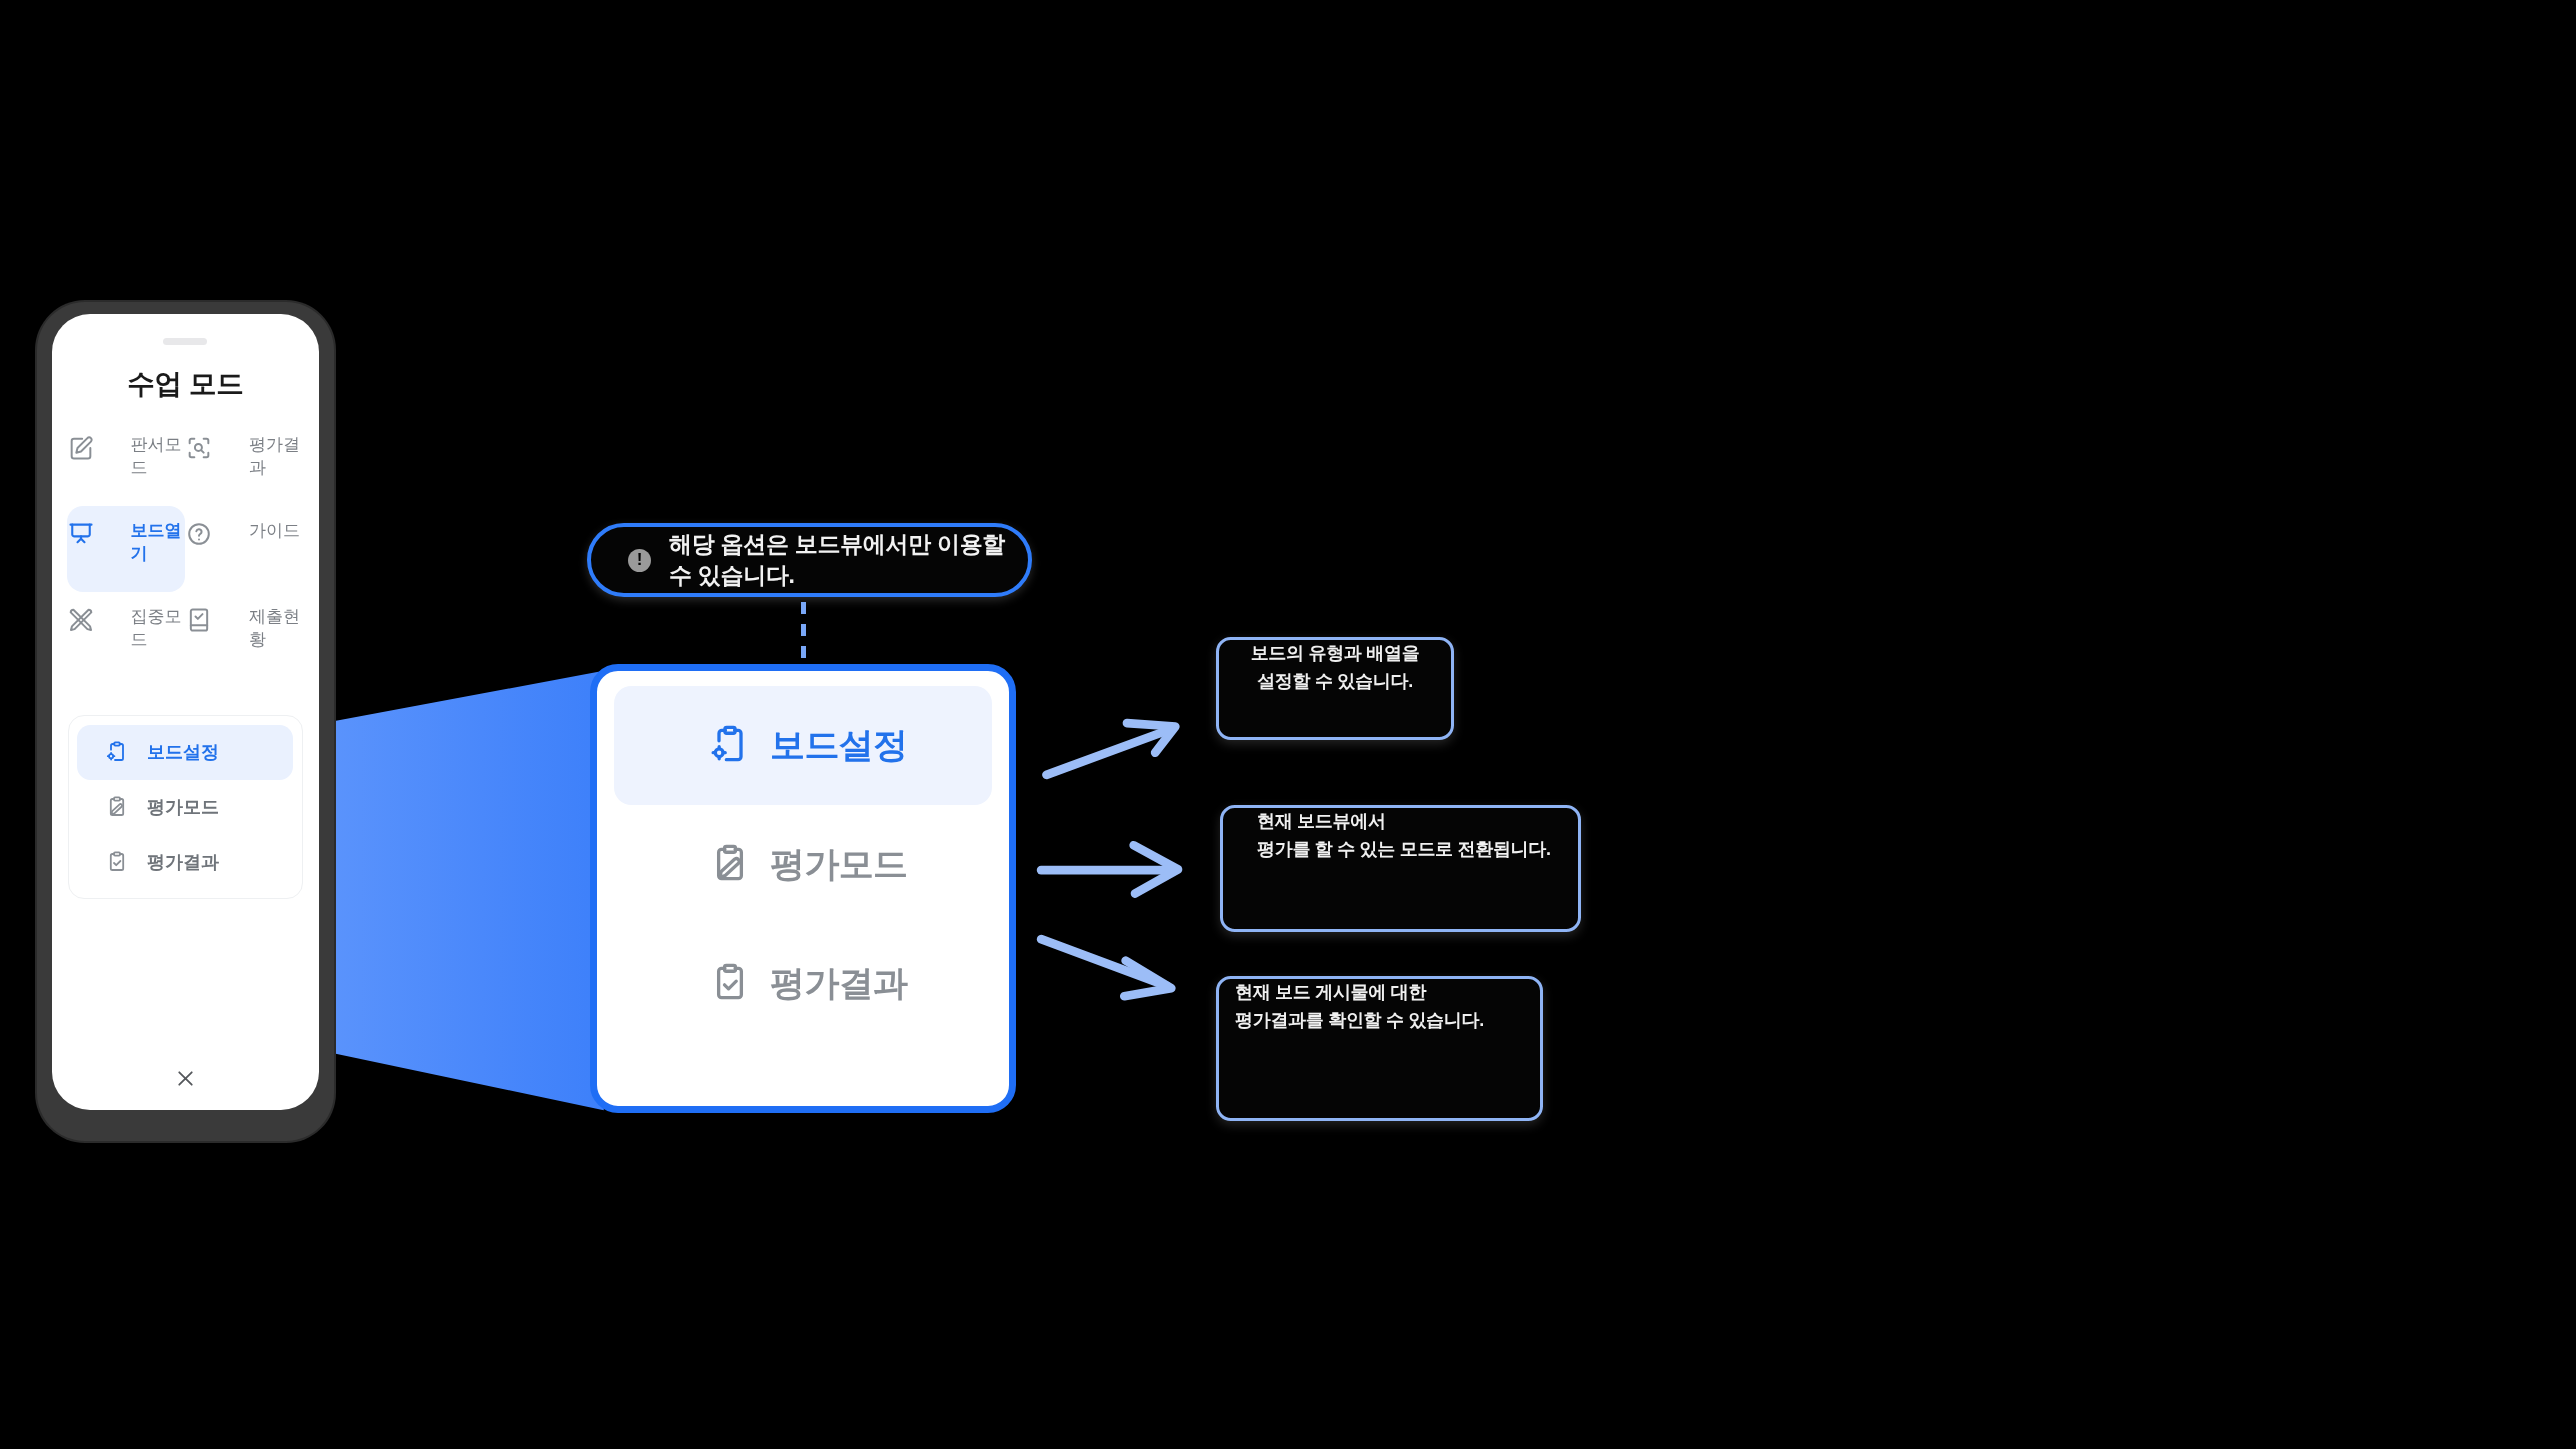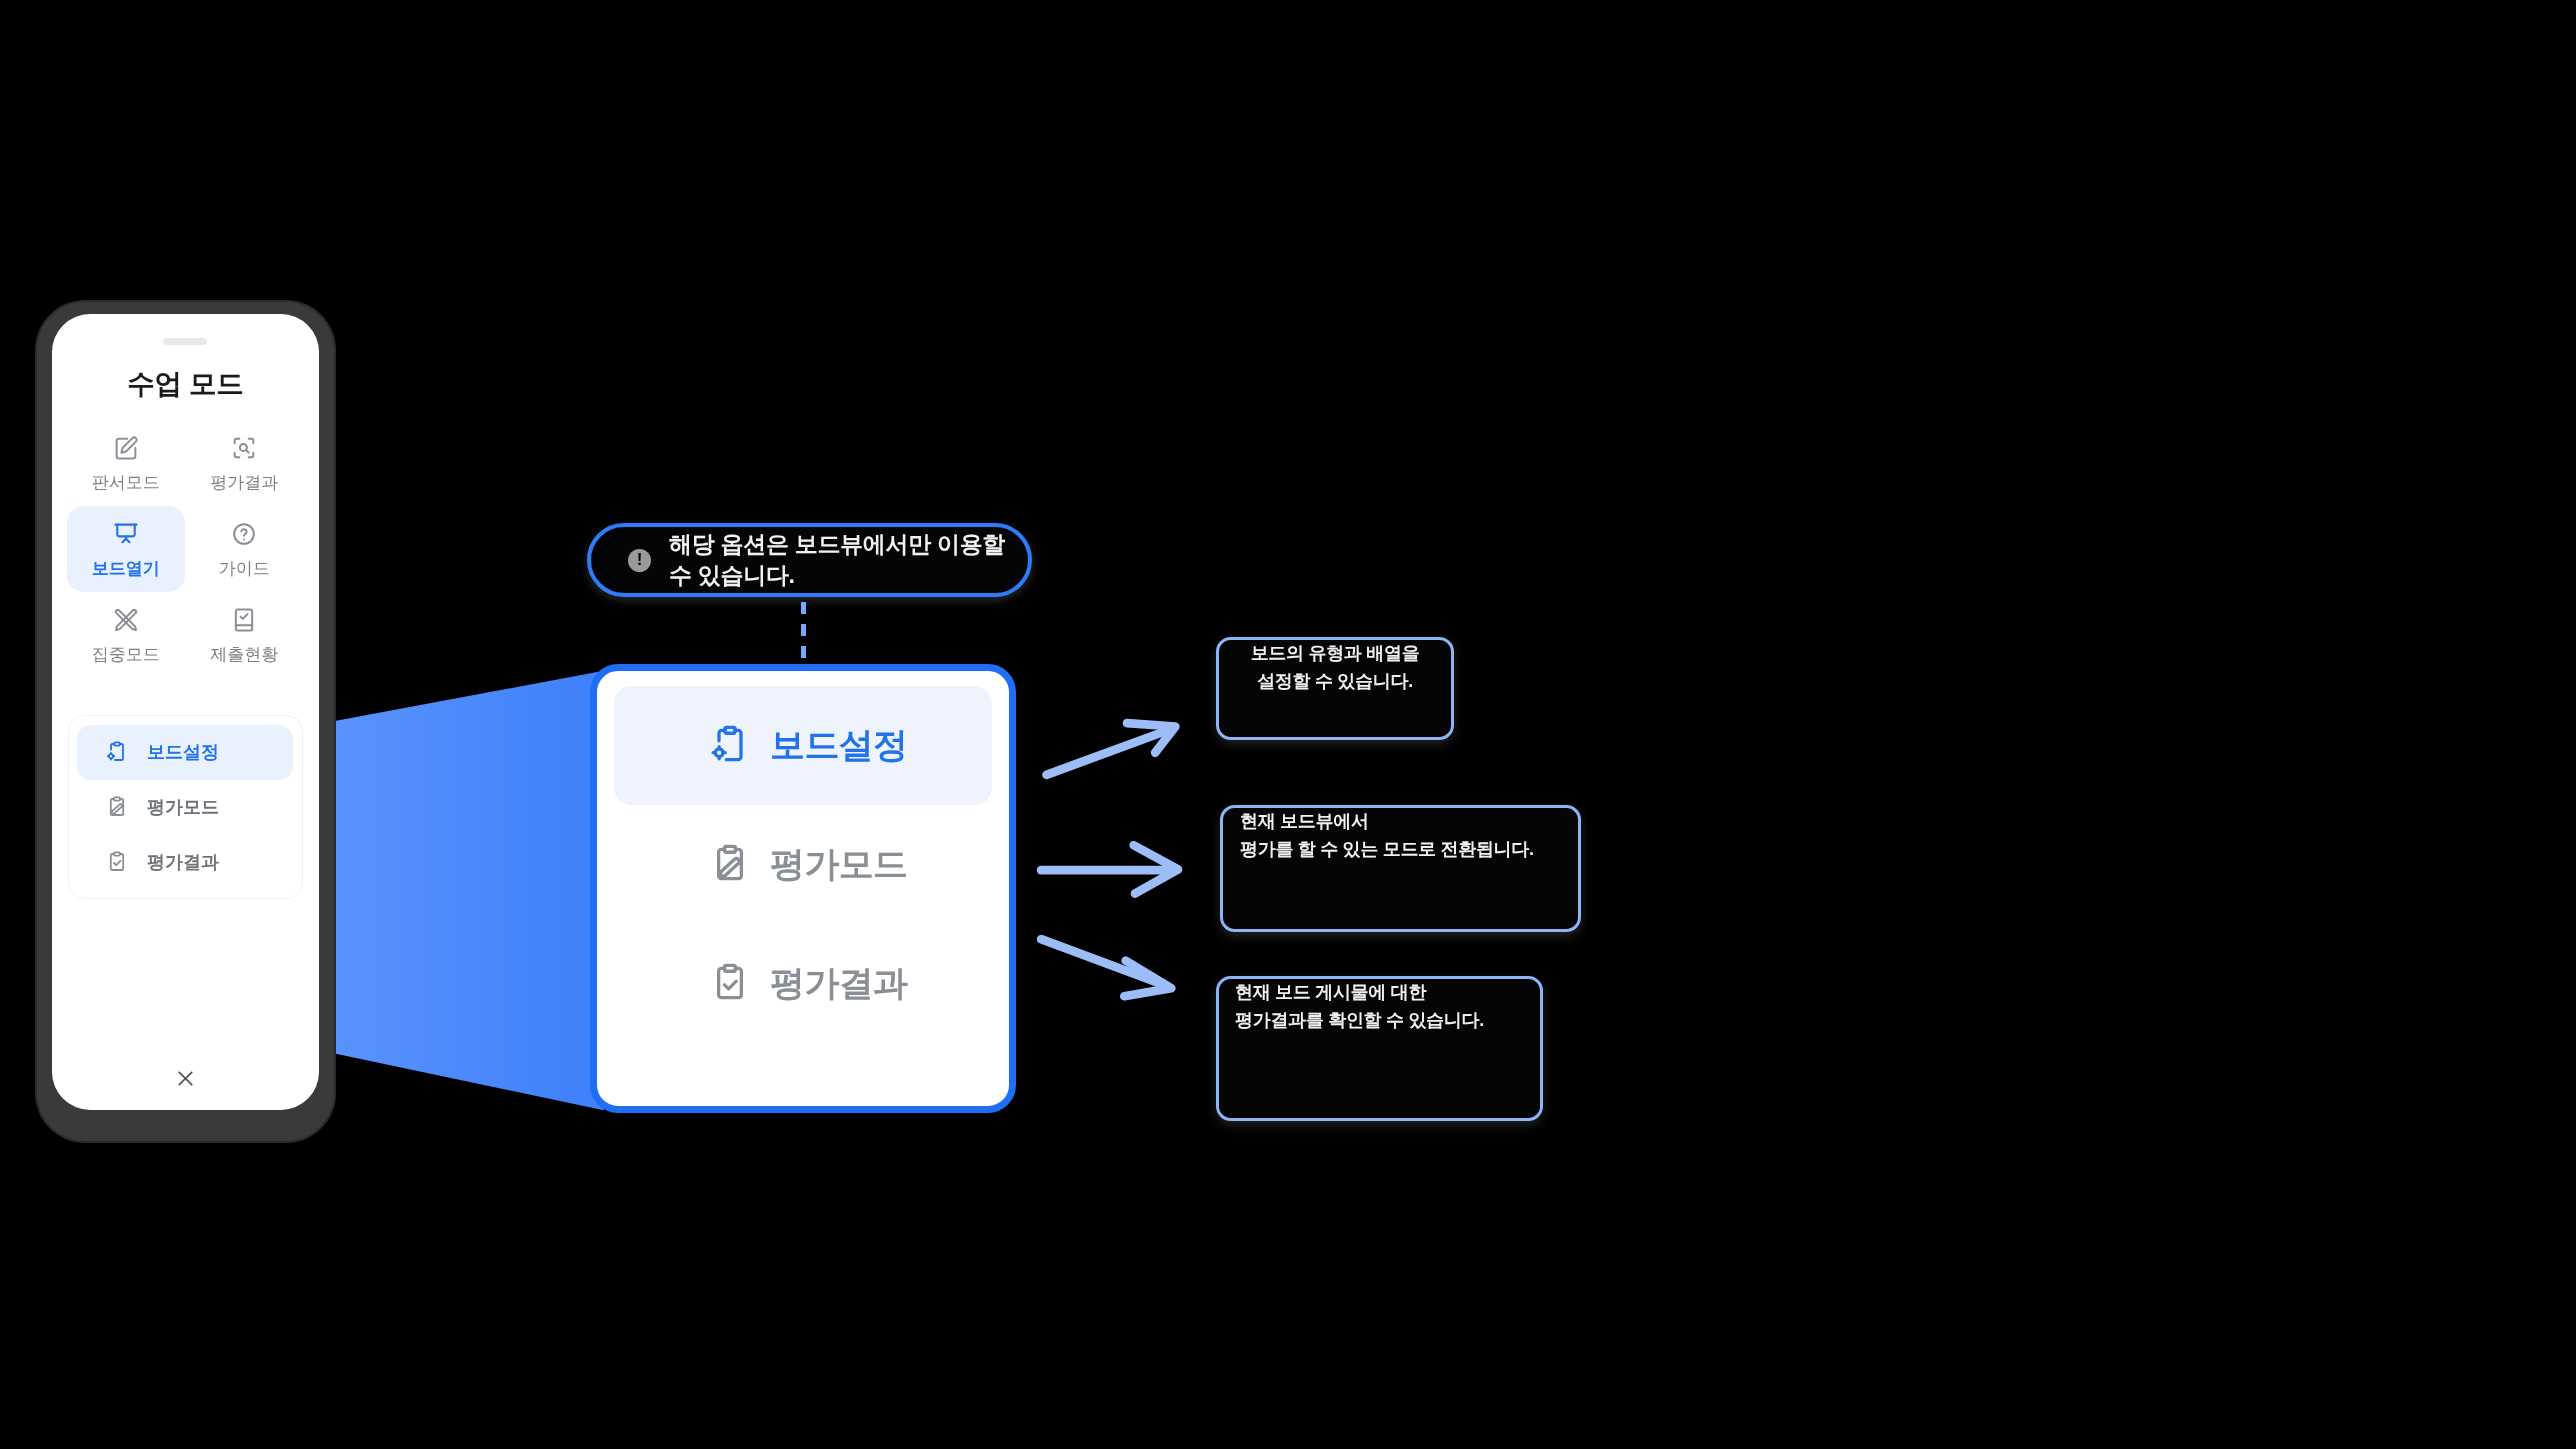--- a/index.html
+++ b/index.html
@@ -14,23 +14,23 @@
          box-shadow:0 0 0 2px #2b2b2b;text-decoration:underline;}
   .phone-screen{position:absolute;left:14.8px;top:12px;width:267px;height:796px;
          background:#ffffff;border-radius:38px;overflow:hidden;}
   .grabber{position:absolute;left:50%;transform:translateX(-50%);top:24px;
          width:44px;height:7.4px;border-radius:4px;background:#e8e8ea;}
   .phone-title{position:absolute;left:0;right:0;top:52px;text-align:center;
          font-size:27.5px;font-weight:700;color:#1a1a1a;letter-spacing:-0.3px;}
 
   .grid{position:absolute;left:14.8px;top:106px;width:237px;}
   .grid-row{display:flex;}
-  .tile{width:119px;height:86px;display:flex;flex-direction:column;
-        align-items:center;justify-content:flex-start;padding-top:9.4px;
-        box-sizing:border-box;border-radius:16px;}
+  .tile{width:119px;height:86px;display:flex;
+        align-items:flex-start;justify-content:flex-start;padding-top:9.4px;
+        box-sizing:border-box;border-radius:16px;gap:36px;}
   .tile.active{background:#eaf1fe;}
   .tile .ico{height:38px;display:flex;align-items:center;justify-content:center;}
   .tile .lbl{margin-top:4px;font-size:17px;color:#7b7f85;font-weight:500;}
   .tile.active .lbl{color:#2272eb;font-weight:700;}
 
   .submenu{position:absolute;left:16px;top:401px;width:235px;
            border:1.3px solid #eef0f2;border-radius:16px;padding:8.7px 0;
            box-sizing:border-box;background:#fff;}
   .sub-item{display:flex;align-items:center;height:55px;margin:0 8.7px;
             border-radius:13.4px;padding-left:28px;box-sizing:border-box;}
@@ -74,21 +74,21 @@
 
   
   .callout{position:absolute;background:#050505;border:3.4px solid #8fb4f5;
            border-radius:14.8px;box-sizing:border-box;
            display:flex;flex-direction:column;justify-content:flex-start;
            box-shadow:0 4px 10.7px rgba(255,255,255,0.14);}
   .callout .line{color:#f0f0f0;font-size:18px;font-weight:700;
            letter-spacing:-0.3px;line-height:1.55;}
   .callout.c1{left:1216px;top:637px;width:119px;height:103px;
            align-items:center;text-align:center;}
-  .callout.c2{left:1220px;top:805px;width:361px;height:127px;padding-left:17px;}
+  .callout.c2{left:1220px;top:805px;width:361px;height:127px;padding-left:34px;}
   .callout.c3{left:1216px;top:976px;width:327px;height:145px;padding-left:16px;}
   .callout.c1{left:1216px;top:637px;width:238px;height:103px;}
 
   .arrows{position:absolute;left:0;top:0;width:2576px;height:1449px;
           pointer-events:none;}
 </style>
 </head>
 <body>
 
 <div class="stage">

